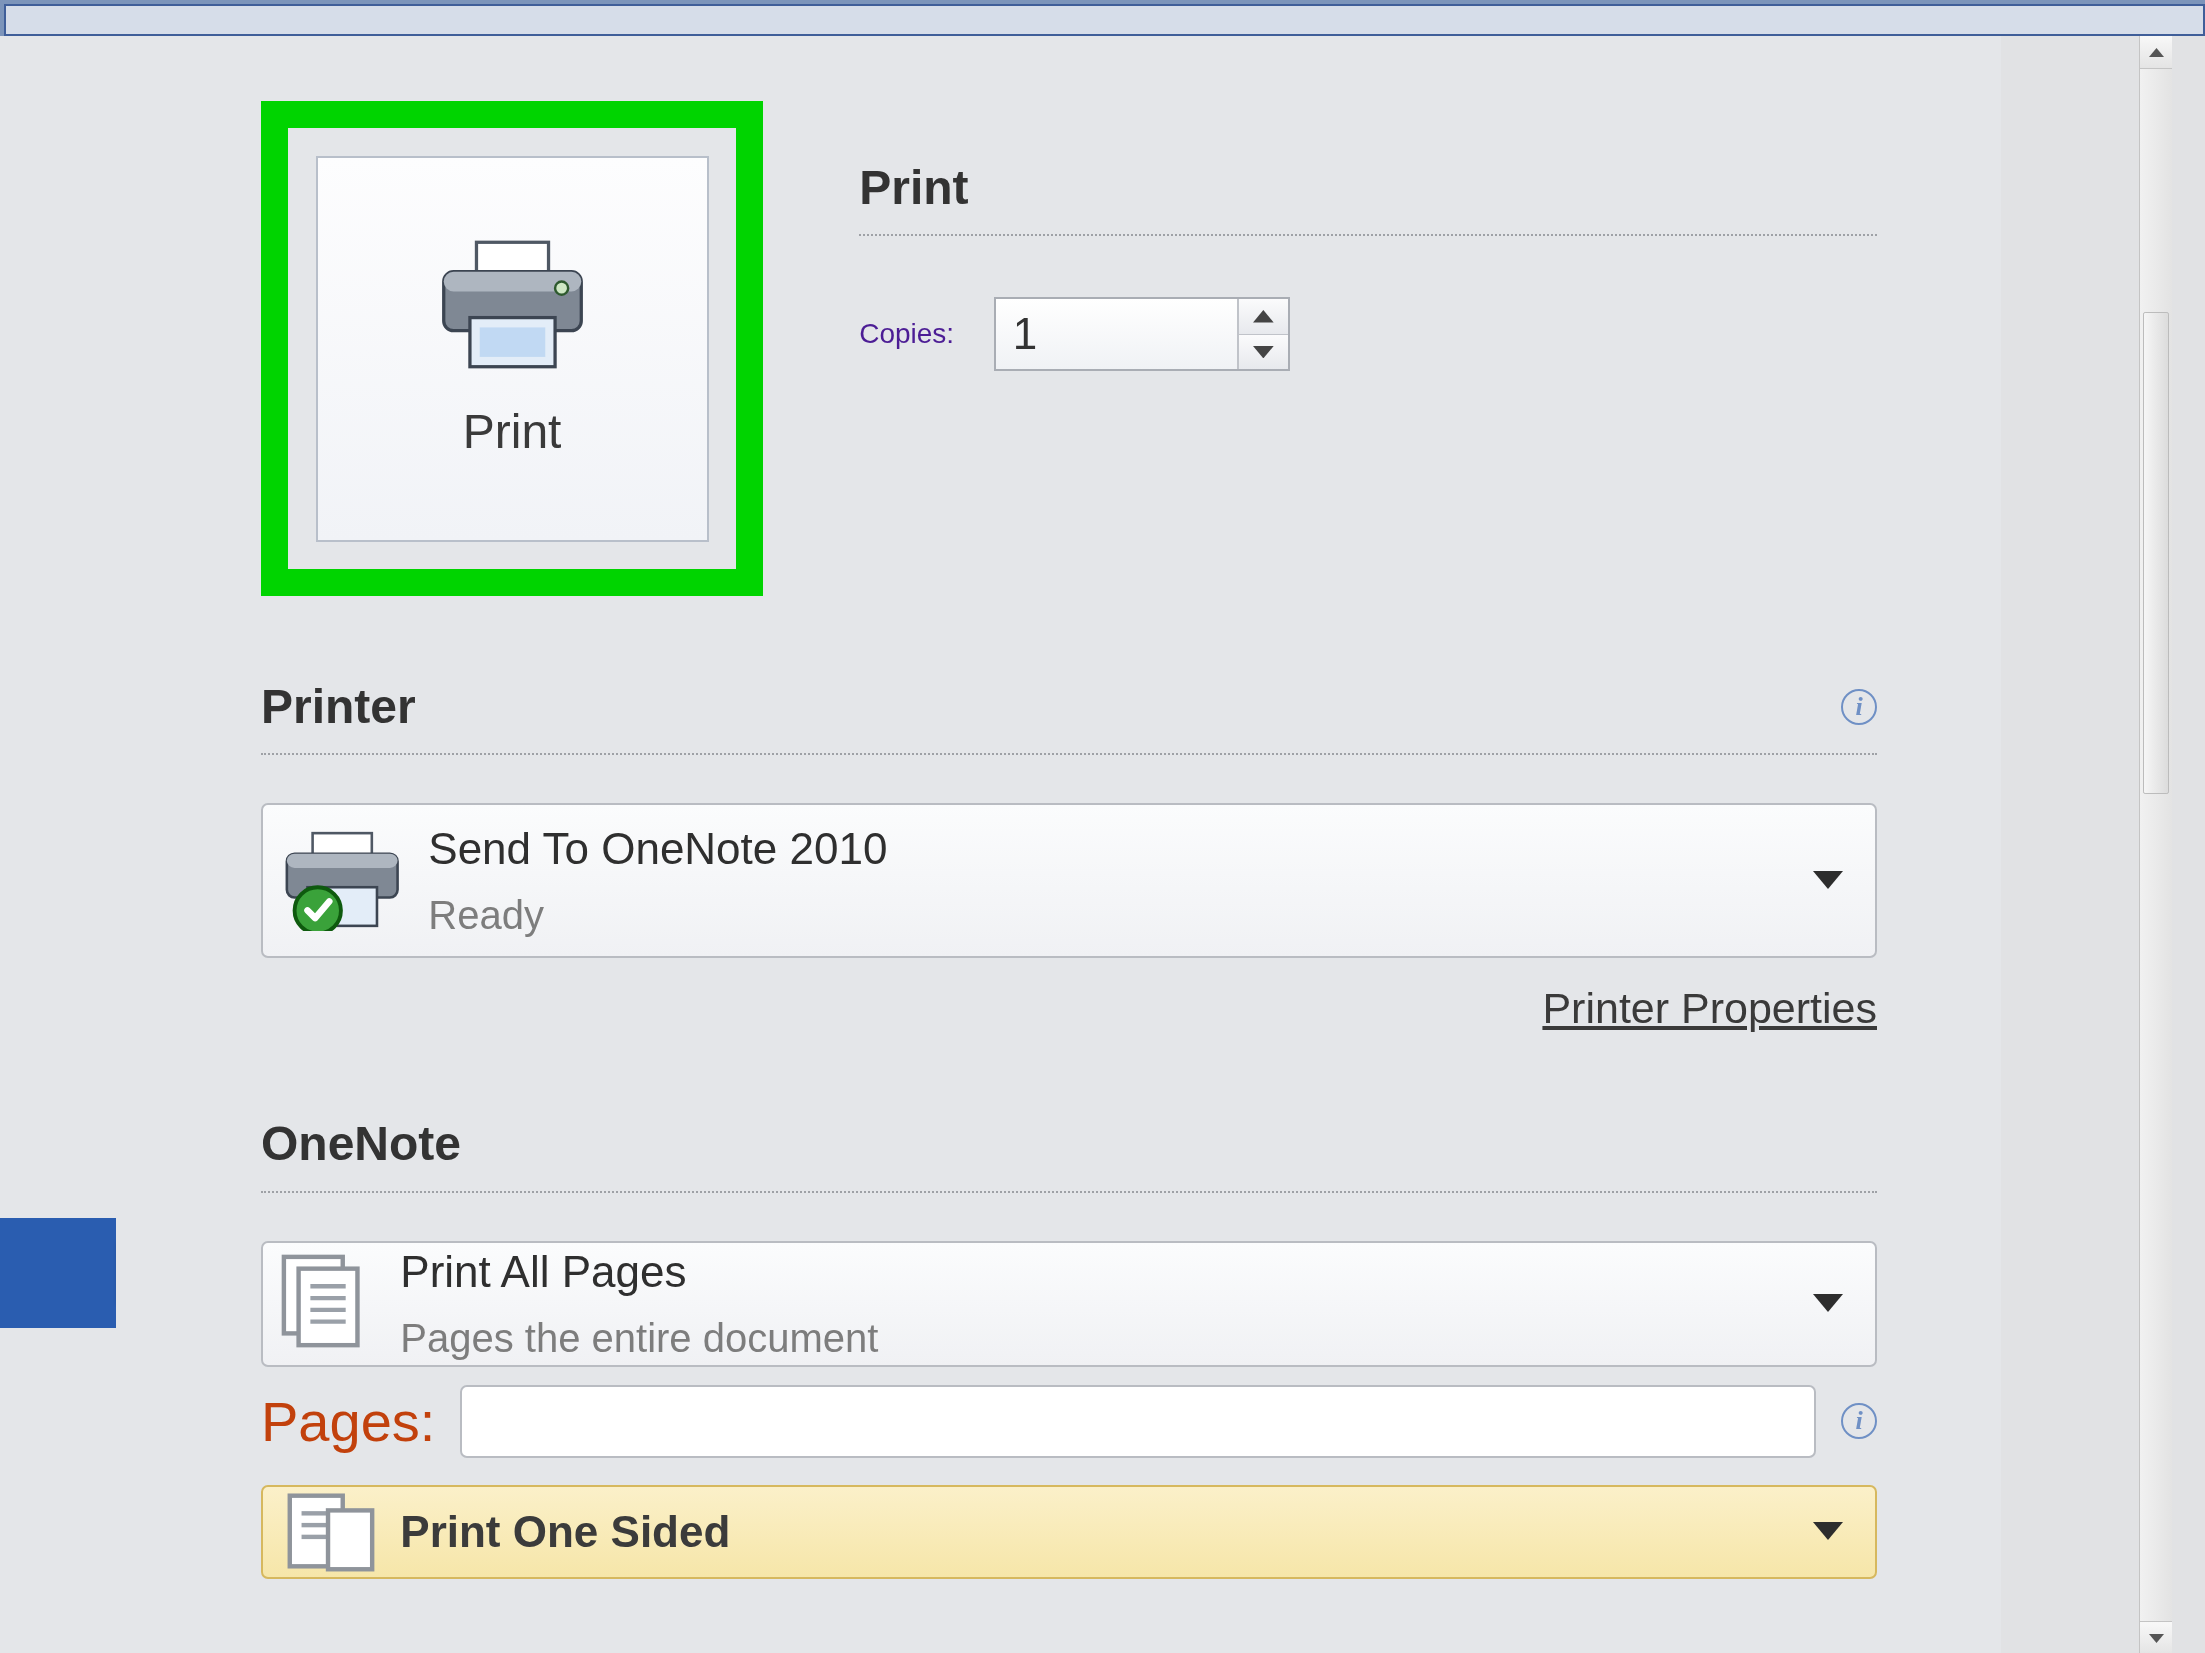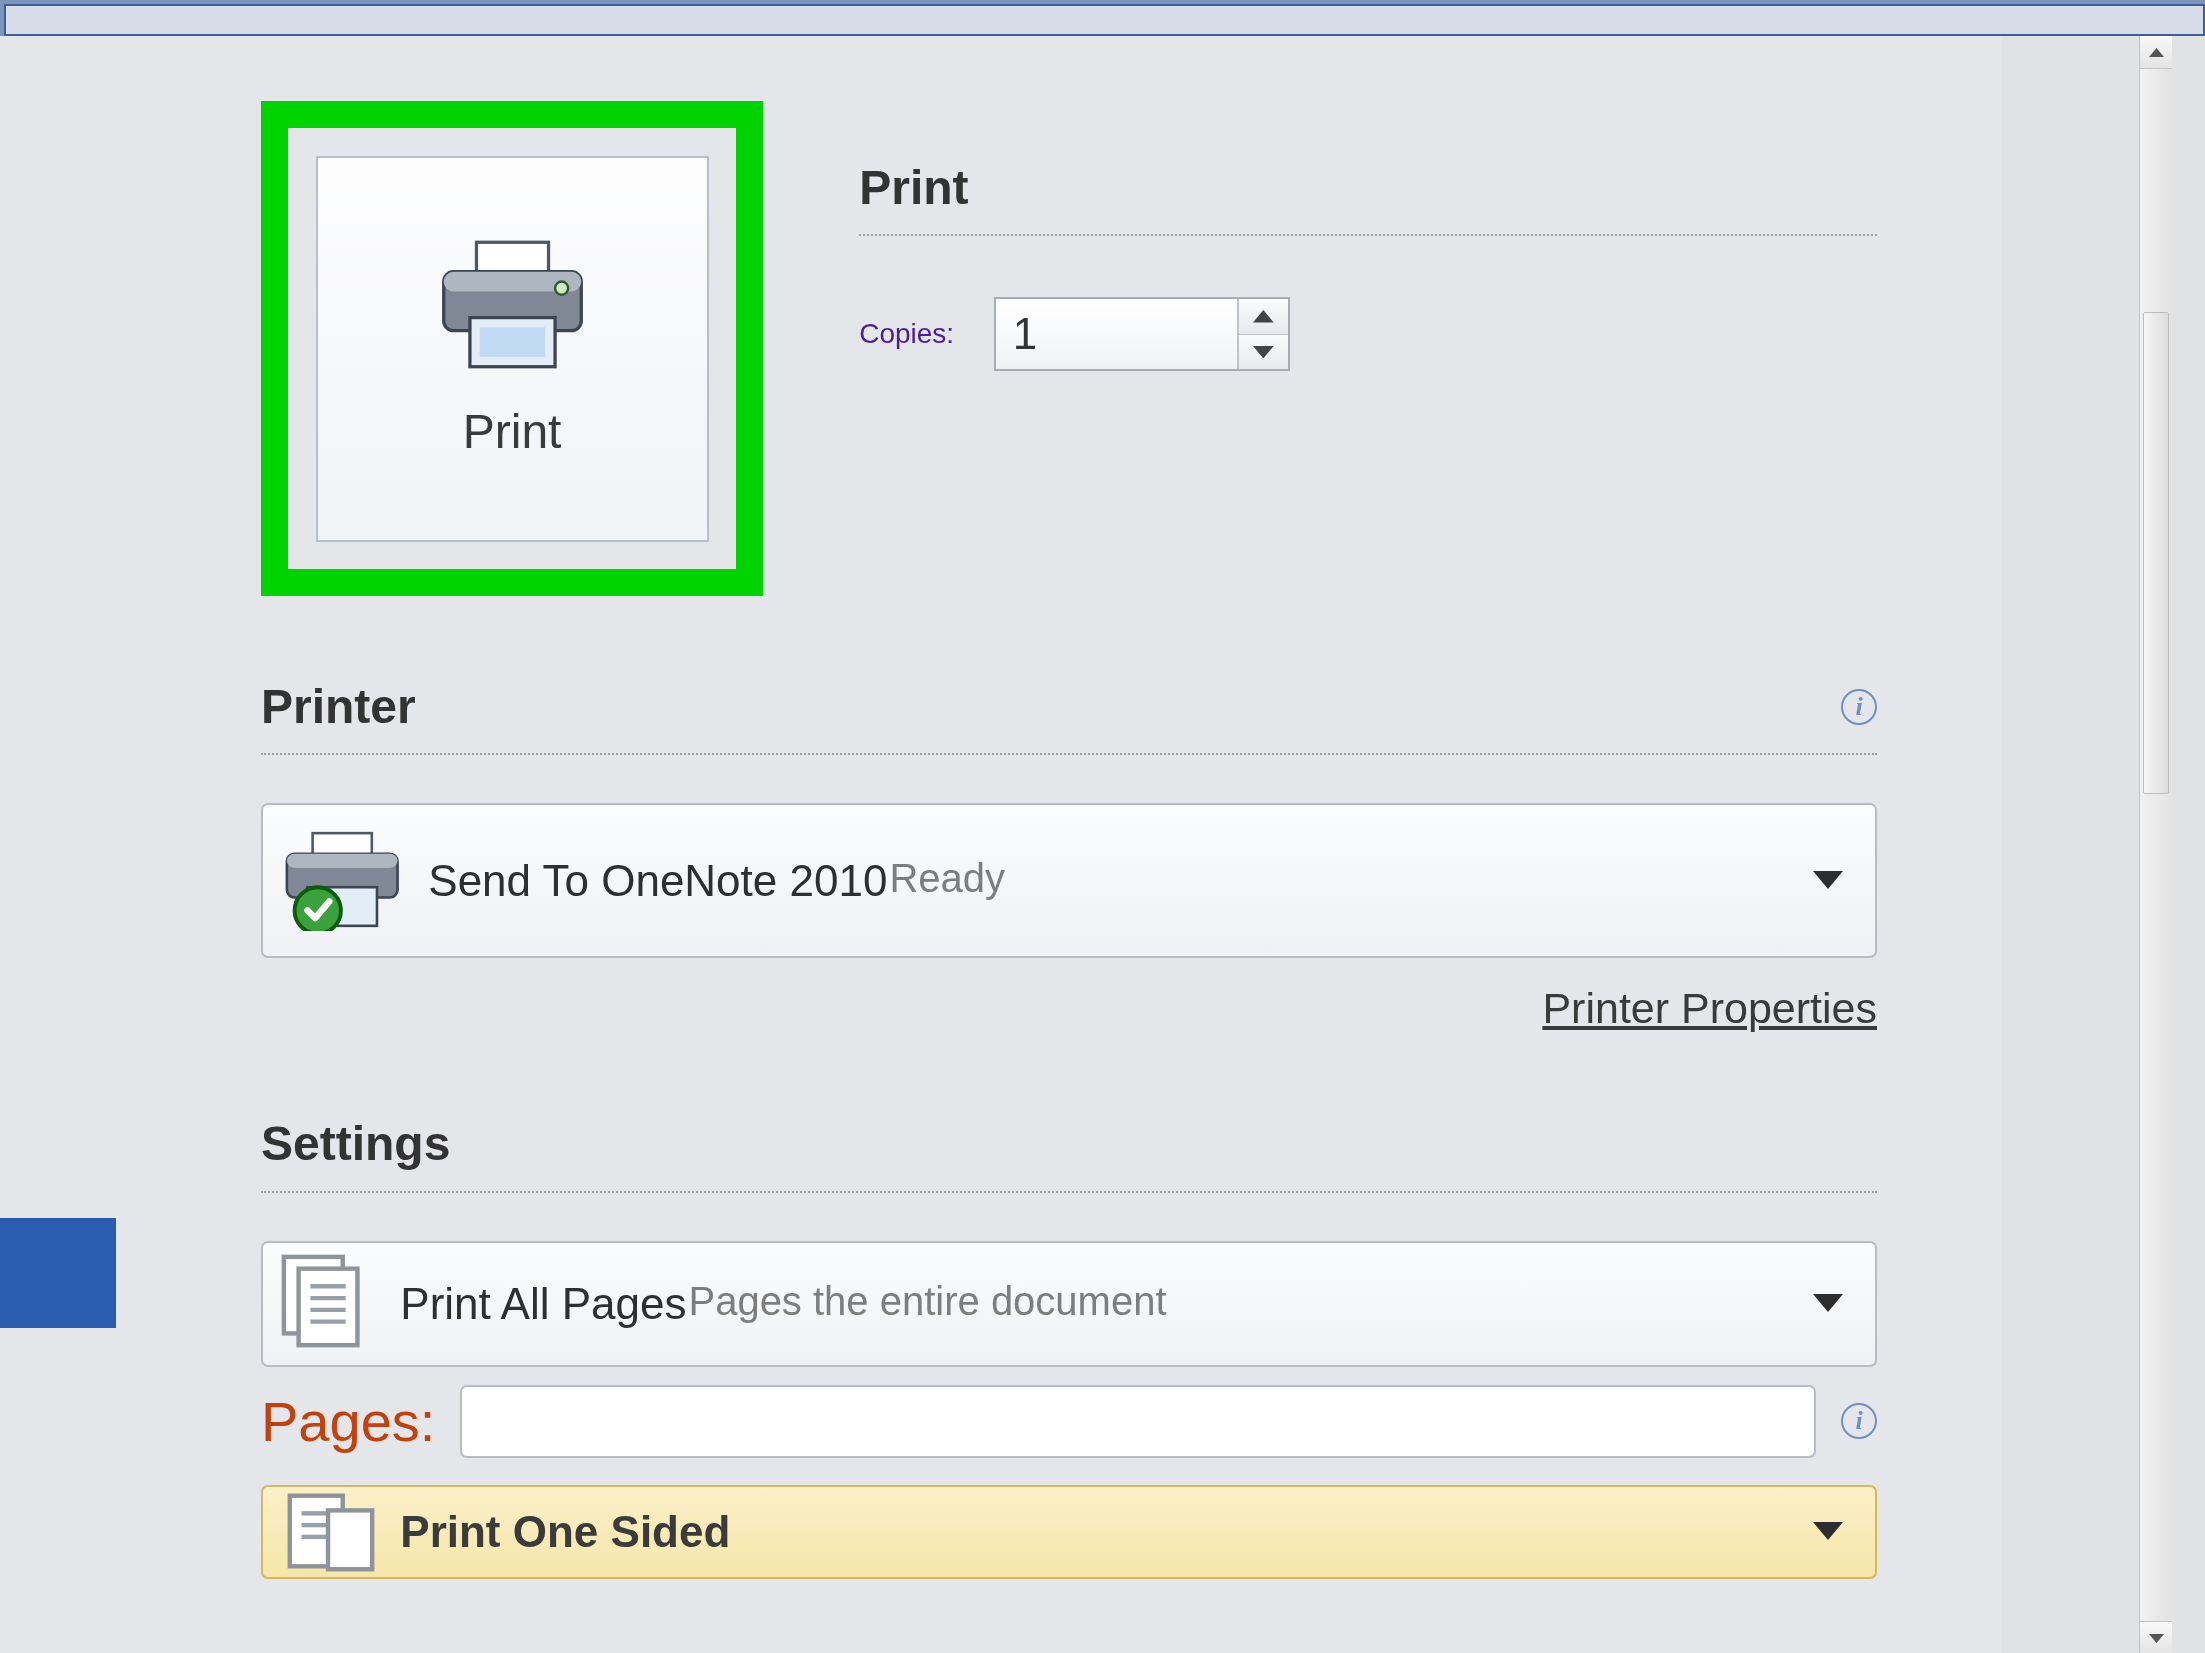--- a/index.html
+++ b/index.html
@@ -175,21 +175,21 @@
     height: 155px;
     border: 2.1px solid #b9bcc2;
     border-radius: 6.9px;
     background: linear-gradient(to bottom,#fbfcfd,#f0f1f4);
     display:flex; align-items:center;
     padding: 0 29px 0 15px;
     gap: 19.3px;
     position: relative;
   }
   .dropdown.slim { height: 126px; }
-  .dropdown .texts { display:flex; flex-direction:row; gap: 2px; }
+  .dropdown .texts { display:flex; flex-direction:column; gap: 19px; }
   .dropdown .line1 { font-size: 44px; color:#2f2f2f; }
   .dropdown .line2 { font-size: 40px; color:#7d7d7d; }
   .dropdown .chev {
     position:absolute; right: 32px; top:50%; transform: translateY(-50%);
   }
   .dropdown .chev svg { width: 30px; height: 18px; fill:#2d2d2d; }
 
   .link-row { margin-top: 26px; text-align: right; }
   .text-link { font-size: 43px; color:#3a3a3a; text-decoration: underline; }
 
@@ -315,21 +315,21 @@
           </svg></span>
     </div>
 
     <div class="link-row">
       <span class="text-link">Printer Properties</span>
     </div>
   </div>
 
   <div class="section">
     <div class="section-head">
-      <div class="section-title">Settings</div>
+      <div class="section-title">OneNote</div>
     </div>
     <hr class="dotted-rule">
 
     <div class="dropdown slim">
       <span class="doc-icon">
         <svg viewBox="0 0 70 70">
           <rect x="4" y="4" width="40" height="52" fill="#ffffff" stroke="#8f949b" stroke-width="3"></rect>
           <rect x="14" y="12" width="40" height="52" fill="#ffffff" stroke="#8f949b" stroke-width="3"></rect>
           <line x1="22" y1="24" x2="46" y2="24" stroke="#9aa0a8" stroke-width="3"></line>
           <line x1="22" y1="32" x2="46" y2="32" stroke="#9aa0a8" stroke-width="3"></line>

